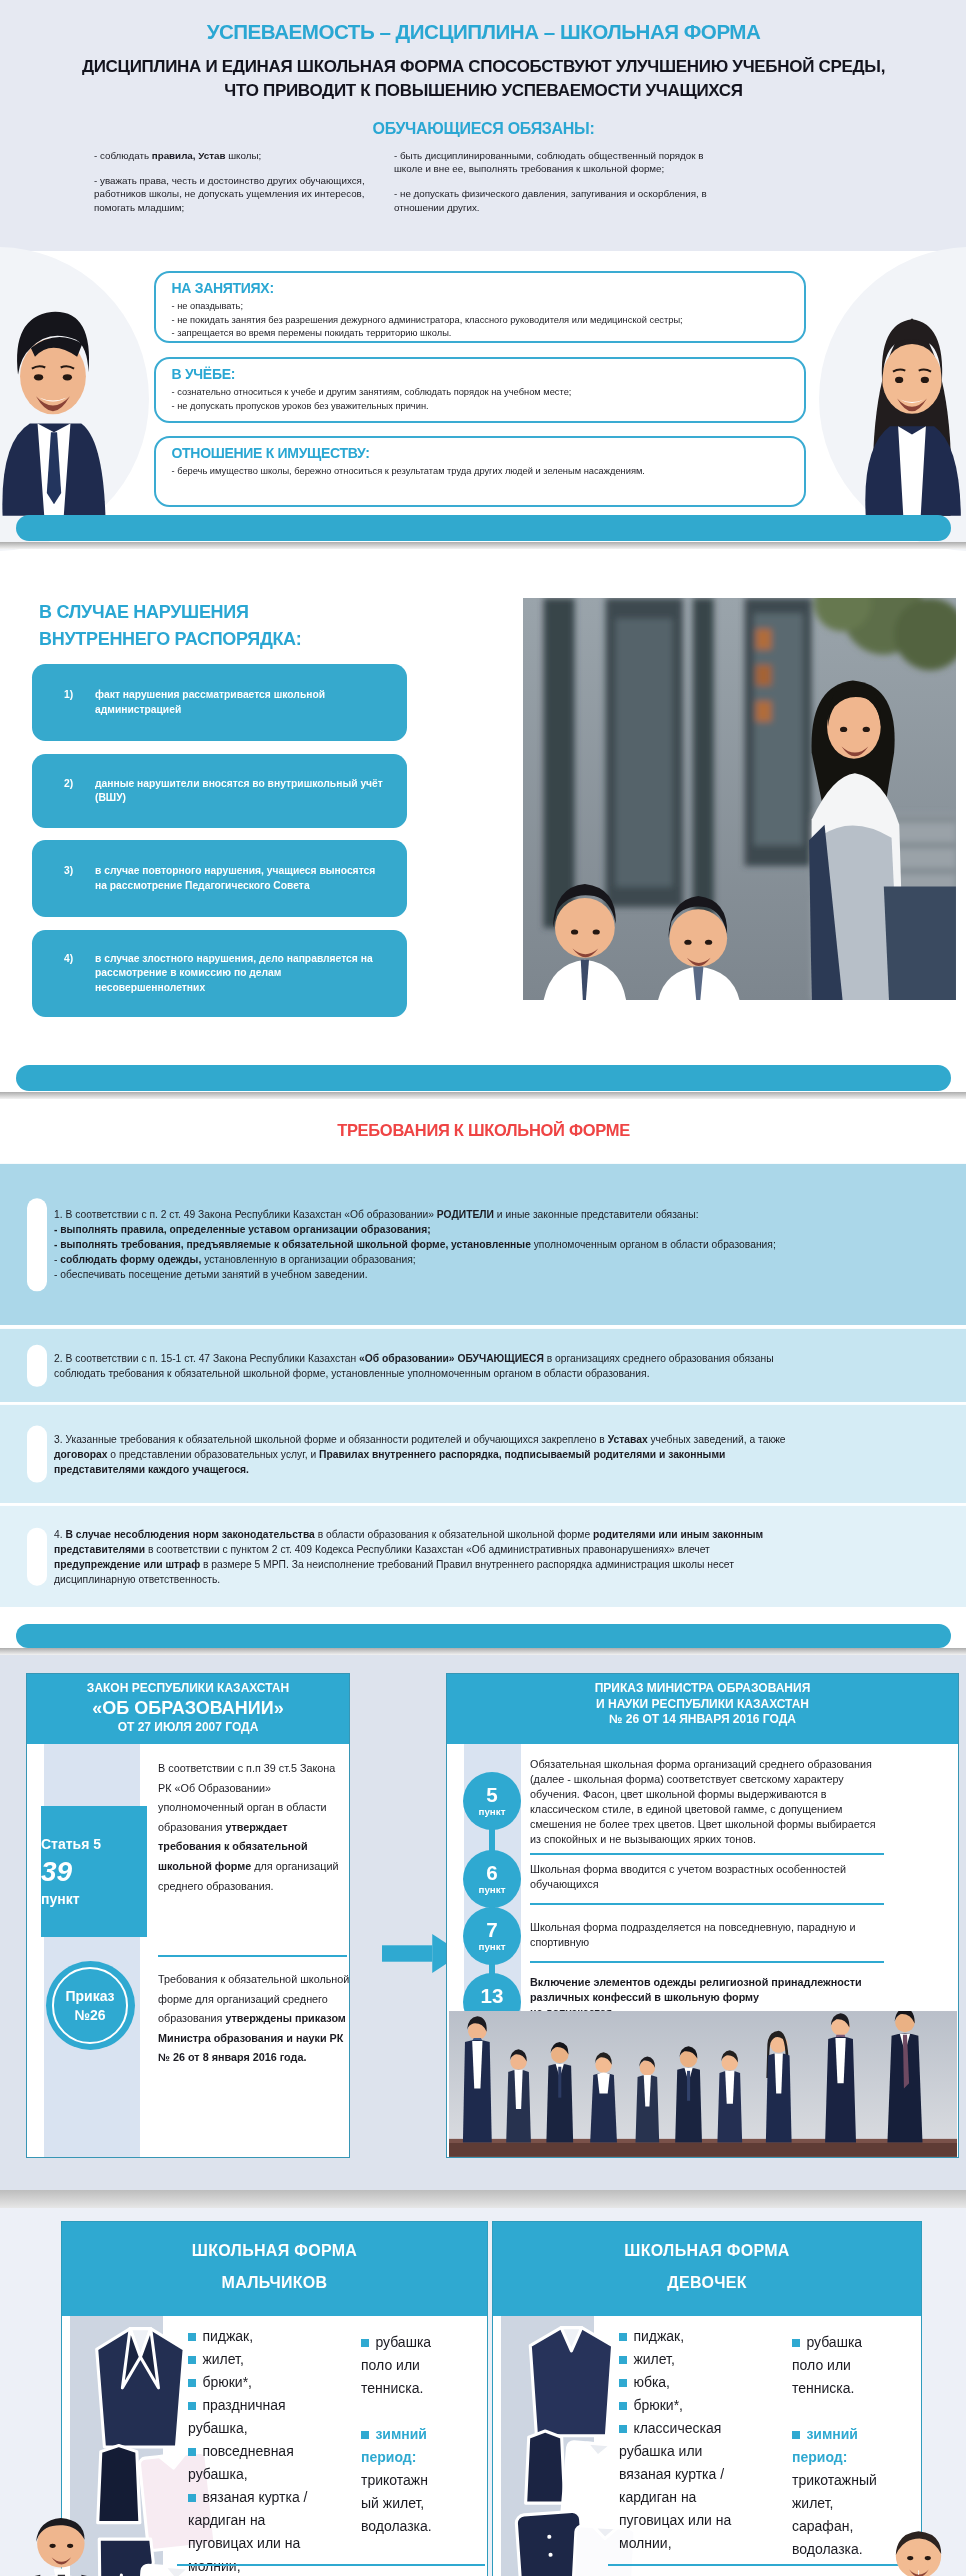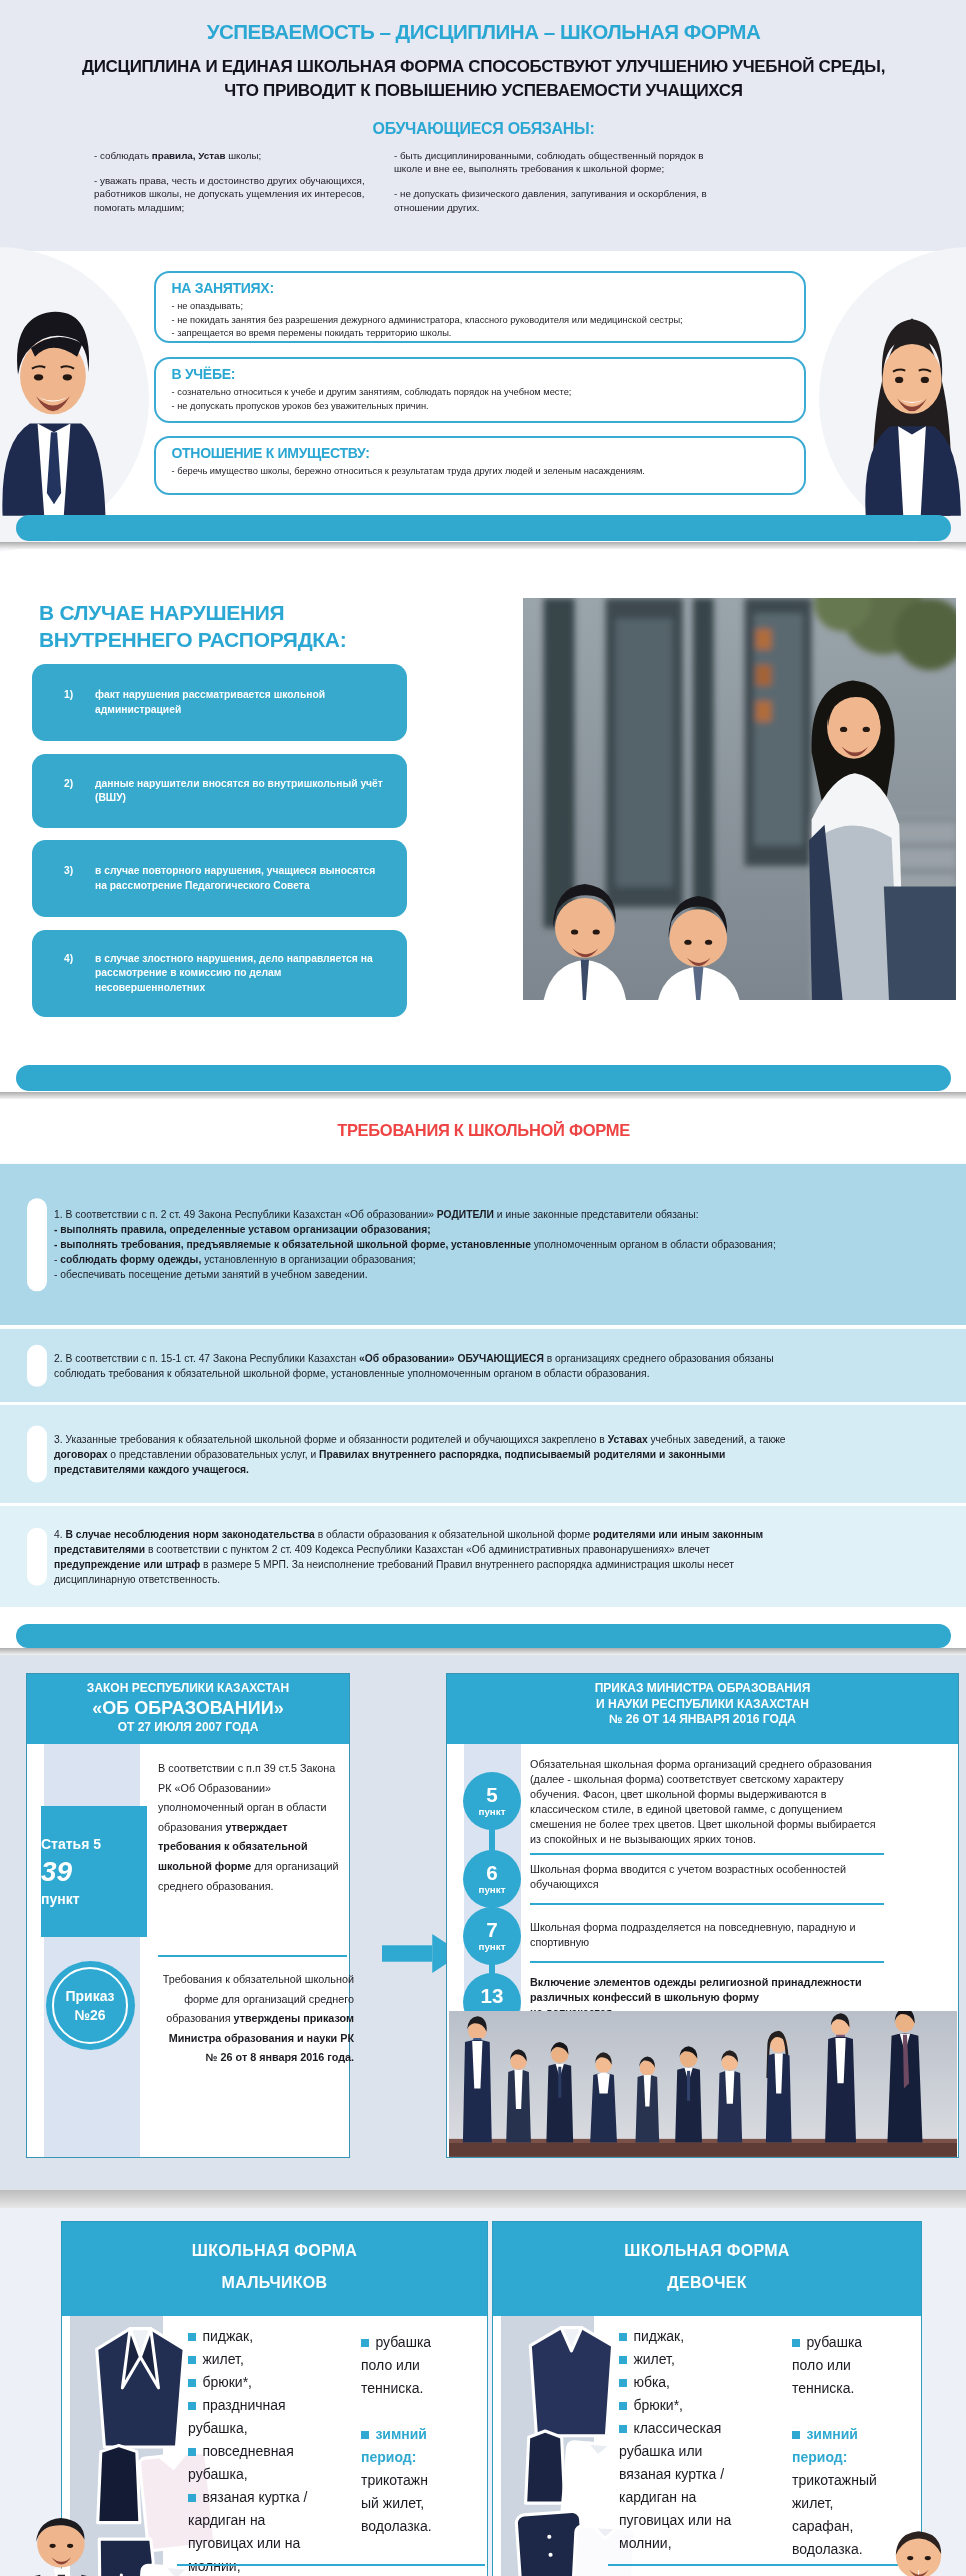--- a/index.html
+++ b/index.html
@@ -21,21 +21,21 @@
   
   .kidEllipse{width:304px;height:304px;border-radius:50%;background:#f2f4f8;}
   .ruleBox{left:154px;width:652px;background:#fff;border:2.1px solid #3aabd2;border-radius:15.5px;padding:5.2px 15.5px;box-sizing:border-box;}
   .ruleBox h3{margin:2.1px 0 4.1px 0;font-size:14px;color:#2aa7d3;letter-spacing:-0.3px;}
   .ruleBox .items{font-size:9.3px;line-height:13.4px;}
 
   .band{left:15.5px;width:935px;height:26px;background:#31a9ce;border-radius:13.4px;}
   .grayline{left:0;width:967px;height:7.2px;background:linear-gradient(#adadad,#f2f2f2);}
 
   
-  .cTitle{left:39px;top:599px;width:371px;font-size:21px;font-weight:bold;color:#2aa7d3;line-height:27px;letter-spacing:-0.3px;}
+  .cTitle{left:39px;top:599px;width:371px;font-size:18px;font-weight:bold;color:#2aa7d3;line-height:27px;letter-spacing:-0.3px;}
   .cBox{left:32px;width:375px;background:#36a9cd;border-radius:13.4px;color:#fff;font-weight:bold;
         display:grid;grid-template-columns:31px 1fr;align-content:center;font-size:10.3px;line-height:14.4px;
         padding:5.2px 20.6px 5.2px 32px;box-sizing:border-box;}
 
   
   .dTitle{left:0;top:1121px;width:967px;text-align:center;font-size:16.5px;font-weight:bold;color:#ef4444;letter-spacing:-0.3px;}
   .dBlock{left:0;width:967px;display:flex;align-items:center;box-sizing:border-box;
           padding:5.2px 175px 5.2px 54px;font-size:10.3px;line-height:15px;border-top:0.5px solid rgba(255,255,255,.9);}
   .pill{position:absolute;left:27px;top:50%;transform:translateY(-50%);width:19.6px;height:58%;background:#fff;border-radius:9.8px;}
 
@@ -122,21 +122,21 @@
   </svg>
 
   <div class="abs ruleBox" style="top:271px;height:72px;">
     <h3>НА ЗАНЯТИЯХ:</h3>
     <div class="items"><span>- не опаздывать;</span><br><span>- не покидать занятия без разрешения дежурного администратора, классного руководителя или медицинской сестры;</span><br><span>- запрещается во время перемены покидать территорию школы.</span></div>
   </div>
   <div class="abs ruleBox" style="top:357px;height:66px;">
     <h3>В УЧЁБЕ:</h3>
     <div class="items"><span>- сознательно относиться к учебе и другим занятиям, соблюдать порядок на учебном месте;</span><br><span>- не допускать пропусков уроков без уважительных причин.</span></div>
   </div>
-  <div class="abs ruleBox" style="top:436px;height:59px;">
+  <div class="abs ruleBox" style="top:436px;height:71px;">
     <h3>ОТНОШЕНИЕ К ИМУЩЕСТВУ:</h3>
     <div class="items"><span>- беречь имущество школы, бережно относиться к результатам труда других людей и зеленым насаждениям.</span></div>
   </div>
 
   <div class="abs band" style="top:515px;"></div>
   <div class="abs grayline" style="top:542px;"></div>
 
   <div class="abs cTitle"><span style="font-weight: bold;">В СЛУЧАЕ НАРУШЕНИЯ</span><br><span style="font-weight: bold;">ВНУТРЕННЕГО РАСПОРЯДКА:</span></div>
 
   <svg class="abs" style="left:523px;top:598px;" width="433" height="402" viewBox="0 0 840 780">
@@ -255,21 +255,21 @@
       <div style="font-size:28px;line-height:31px;font-style:italic;">39</div>
       <div style="font-size:14px;line-height:24px;">пункт</div>
     </div>
     <div class="lawP" style="left:131px;top:85px;width:192px;"><span>В соответствии с п.п 39 ст.5 Закона РК «Об Образовании» уполномоченный орган в области образования </span><span style="font-weight: bold;">утверждает требования к обязательной школьной форме</span><span> для организаций среднего образования.</span></div>
     <div class="tealHr" style="left:131px;top:281px;width:189px;"></div>
     <div class="circle26" style="left:18.5px;top:287px;">
       <span class="ring"></span>
       <span>Приказ</span>
       <span>№26</span>
     </div>
-    <div class="lawP" style="left:131px;top:296px;width:196px;text-align:right;"><span>Требования к обязательной школьной форме для организаций среднего образования </span><span style="font-weight: bold;">утверждены приказом Министра образования и науки РК</span><br><span style="font-weight: bold;">№ 26 от 8 января 2016 года.</span></div>
+    <div class="lawP" style="left:131px;top:296px;width:196px;"><span>Требования к обязательной школьной форме для организаций среднего образования </span><span style="font-weight: bold;">утверждены приказом Министра образования и науки РК</span><br><span style="font-weight: bold;">№ 26 от 8 января 2016 года.</span></div>
   </div>
 
   <svg class="arrowE" viewBox="0 0 156 76">
     <rect x="0" y="22" width="98" height="32" fill="#2fa9d1"></rect>
     <polygon points="98,0 156,38 98,76" fill="#2fa9d1"></polygon>
   </svg>
 
   <div class="abs cardE" style="left:446px;top:1673px;width:513px;height:485px;">
     <div class="cardEHead">
       <div class="l1">ПРИКАЗ МИНИСТРА ОБРАЗОВАНИЯ</div>

